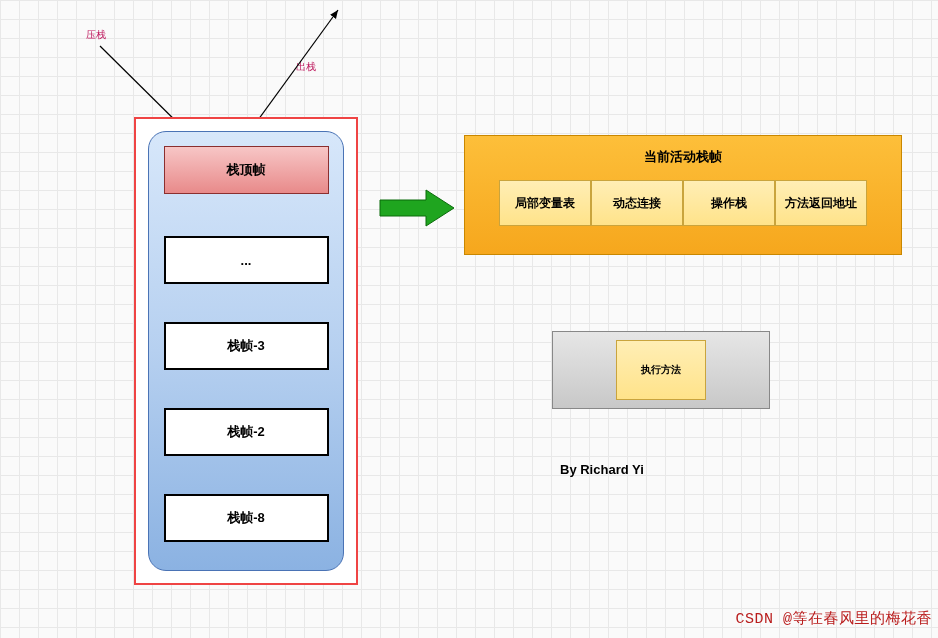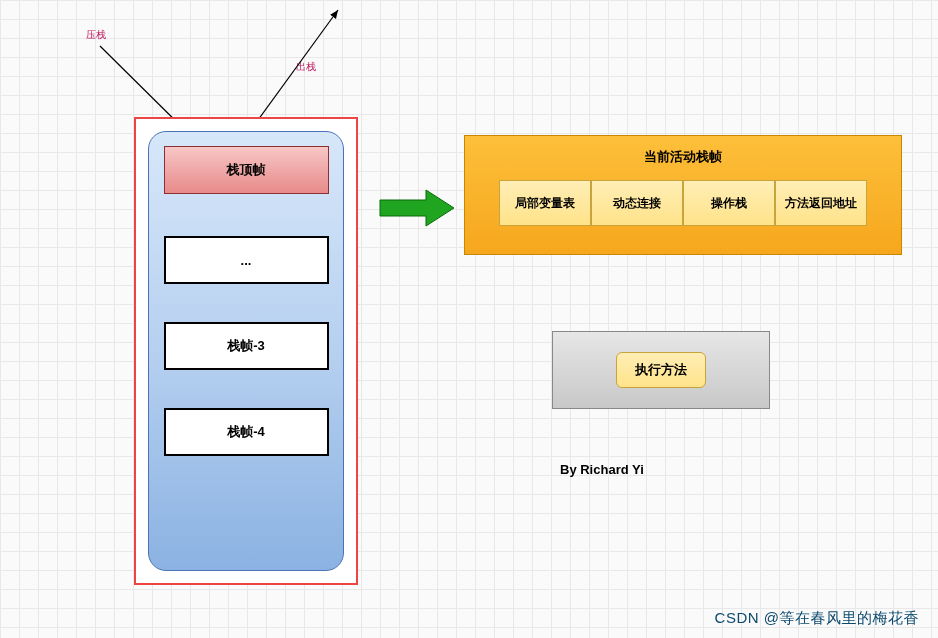--- a/index.html
+++ b/index.html
@@ -105,47 +105,48 @@
       width: 218px; height: 78px;
       background: linear-gradient(180deg, #e6e6e6 0%, #c8c8c8 100%);
       border: 1px solid #888;
       display: flex;
       align-items: center;
       justify-content: center;
       gap: 10px;
       padding: 12px;
     }
     .handler-cell {
-      width: 90px; height: 36px;
+      width: 90px; height: 60px;
       display: flex; align-items: center; justify-content: center;
-      font-size: 13px; font-weight: 600; border-radius: 6px;
+      font-size: 10px; font-weight: 600;
     }
     .handler-cell.exec {
       background: linear-gradient(180deg, #ffeeb5 0%, #ffe38a 100%);
       border: 1px solid #c9a43d;
       color: #000;
     }
     .handler-cell.exc {
       background: linear-gradient(180deg, #e4007f 0%, #c9006f 100%);
       border: 1px solid #8b004e;
       color: #fff;
     }
 
     .author {
       position: absolute;
       top: 462px; left: 560px;
       font-size: 13px;
       font-weight: 700;
     }
     .watermark {
       position: absolute;
-      bottom: 10px; right: 19px;
-      color: #0c4a6e;
+      bottom: 10px; right: 6px;
+      color: #b91c1c;
       font-size: 15px;
       letter-spacing: 0.5px;
+      font-family: Liberation Mono, monospace;
     }
   </style>
 </head>
 <body>
 
 <div class="label-push">压栈</div>
 <div class="label-pop">出栈</div>
 
 <svg class="arrow-in" style="top:30px; left:82px;" width="140" height="130">
   <defs>
@@ -163,21 +164,22 @@
     </marker>
   </defs>
   <line x1="12" y1="142" x2="108" y2="10" stroke="#000" stroke-width="1.2" marker-end="url(#ah2)"></line>
 </svg>
 
 <div class="stack-outer">
   <div class="stack-inner">
     <div class="frame top">栈顶帧</div>
     <div class="frame gap1">...</div>
     <div class="frame gap2">栈帧-3</div>
-    <div class="frame gap2">栈帧-4</div>
+    <div class="frame gap2">栈帧-2</div>
+    <div class="frame gap2">栈帧-8</div>
   </div>
 </div>
 
 <svg class="big-arrow" viewBox="0 0 78 40">
   <path d="M2,12 L48,12 L48,2 L76,20 L48,38 L48,28 L2,28 Z" fill="#1fa51f" stroke="#0b6b0b" stroke-width="1"></path>
 </svg>
 
 <div class="active-frame-box">
   <div class="active-title">当前活动栈帧</div>
   <div class="active-cells">

